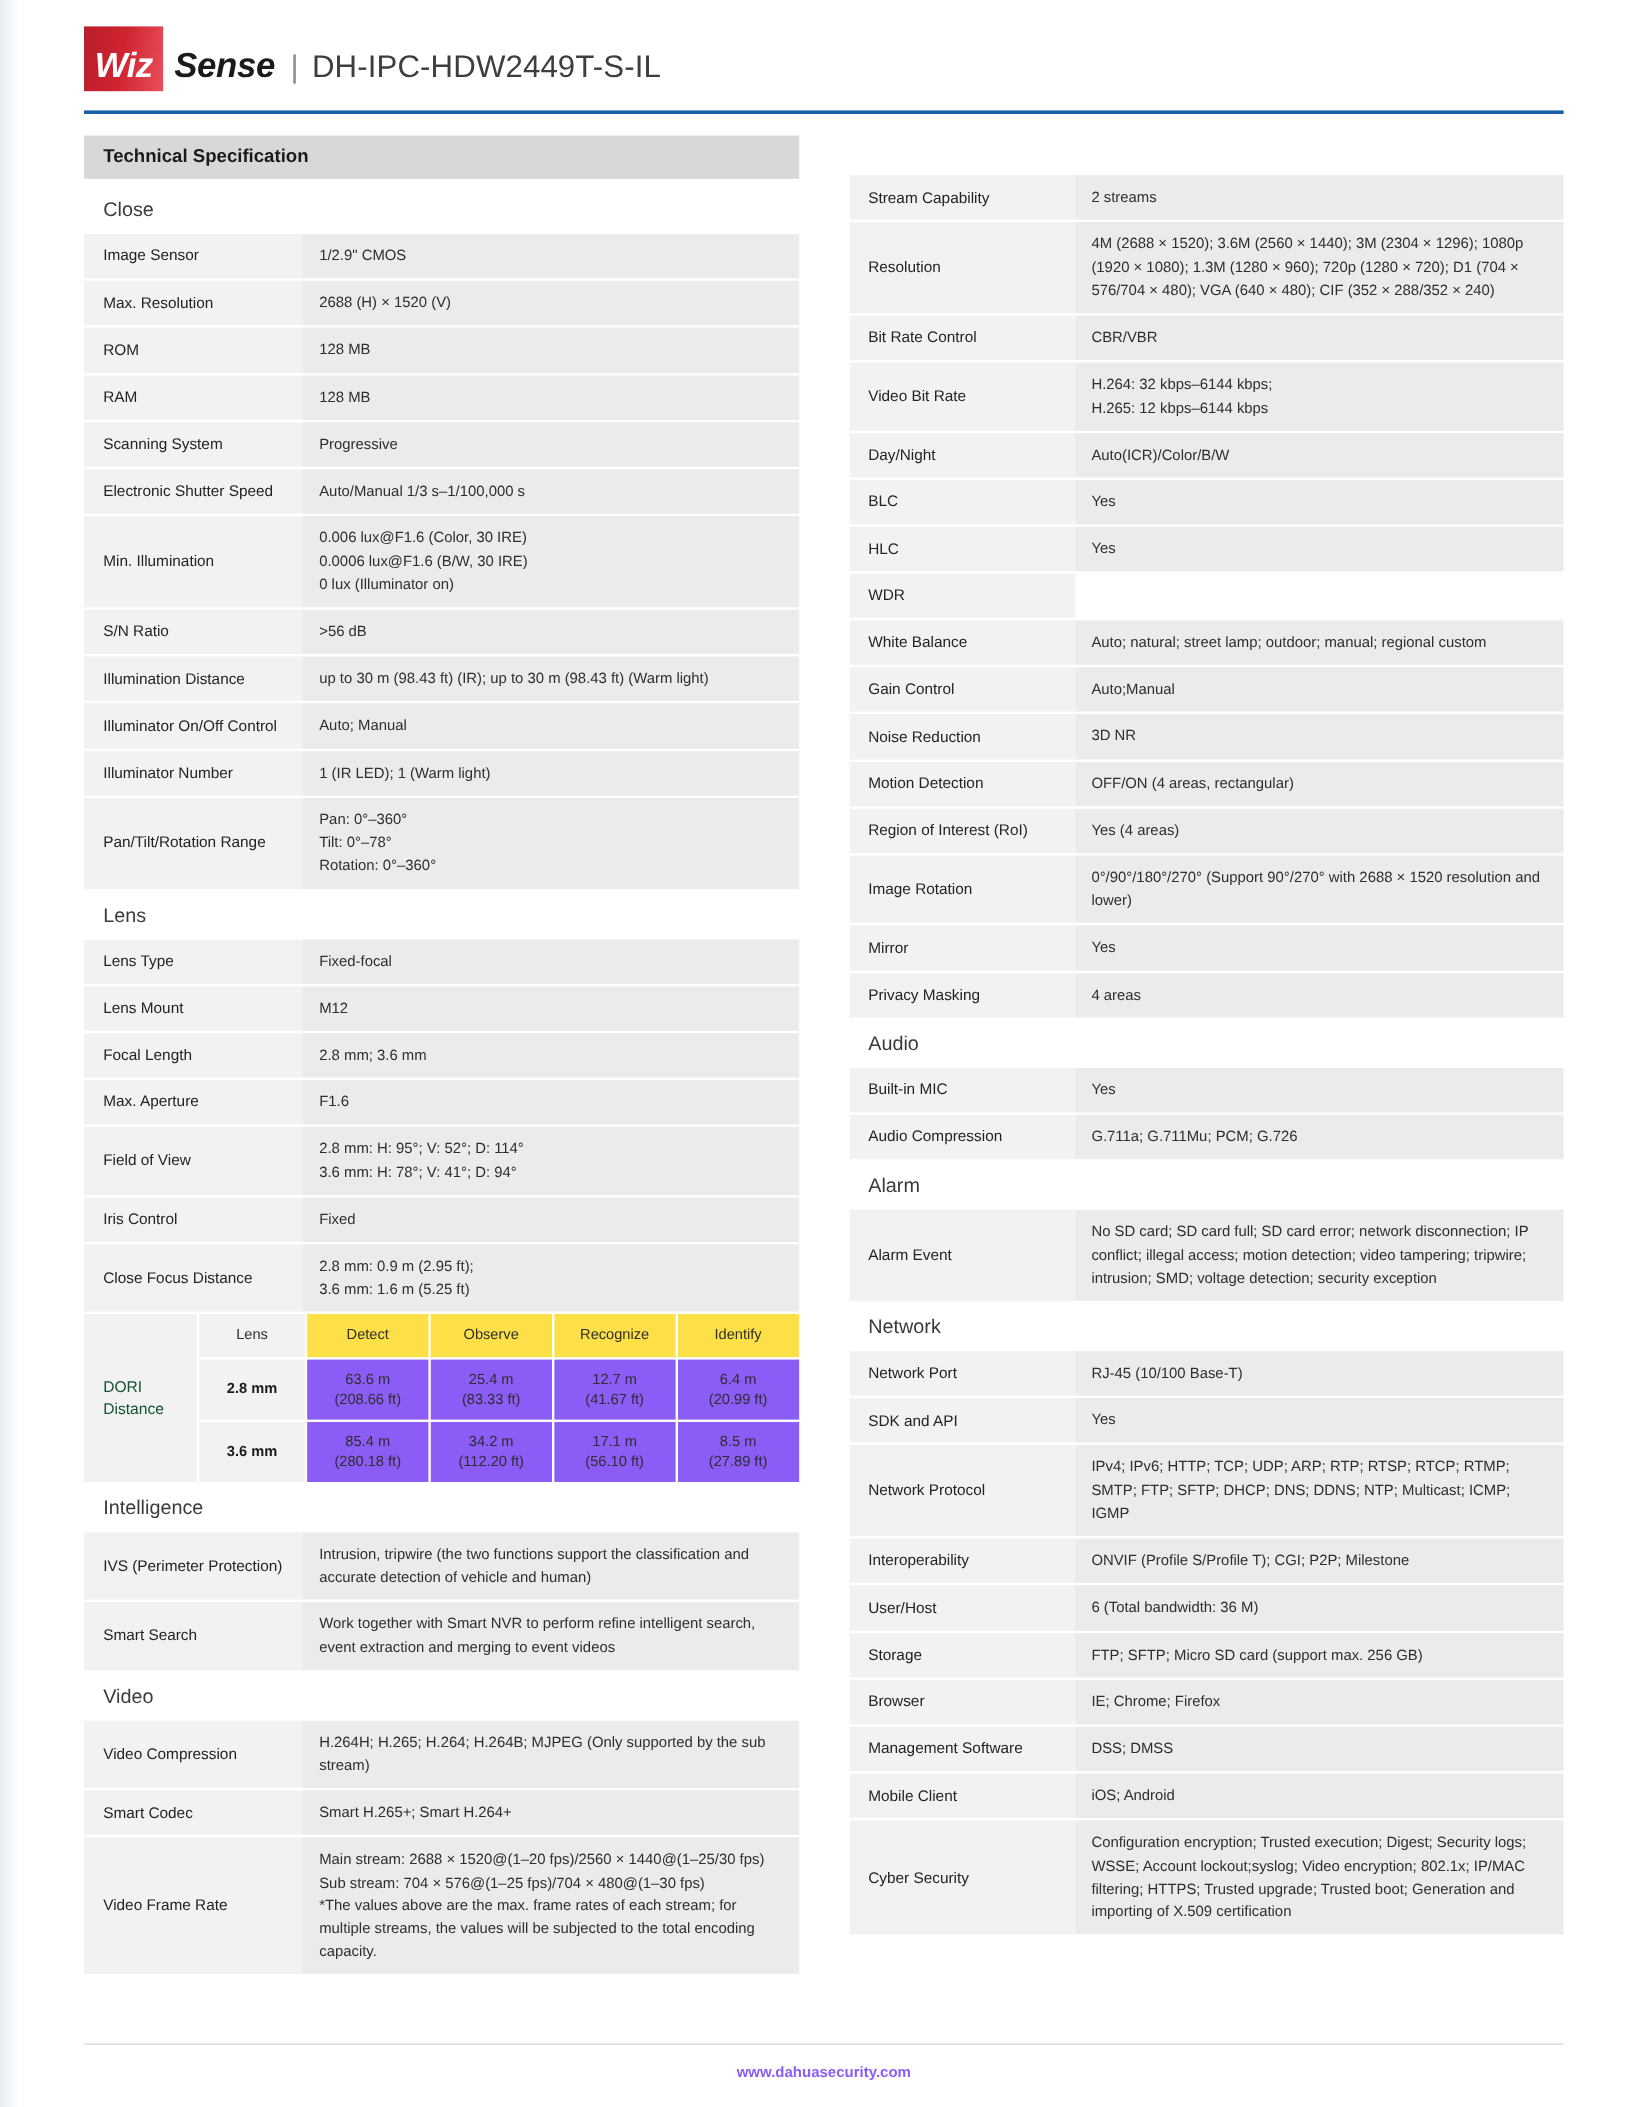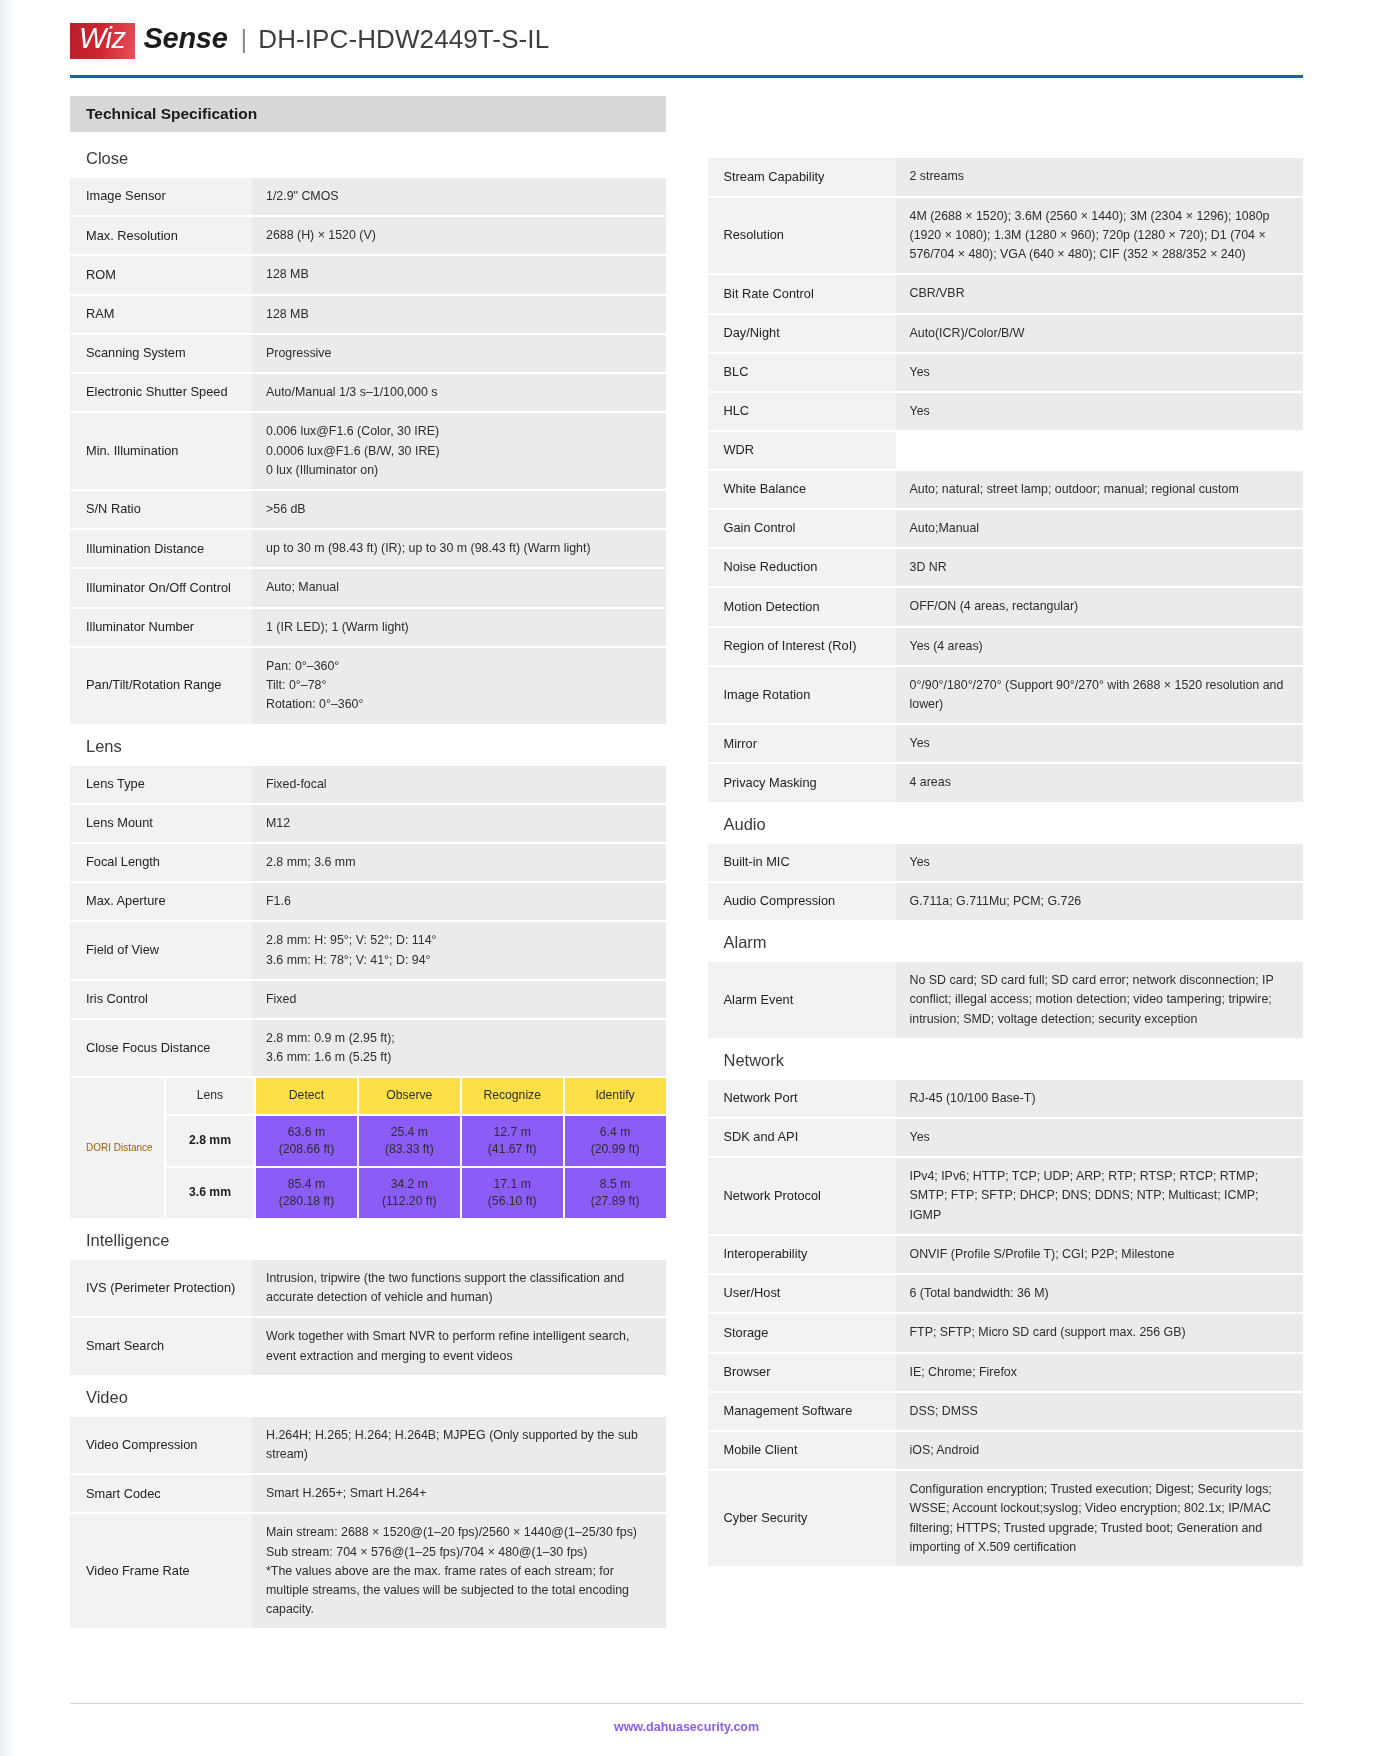--- a/index.html
+++ b/index.html
@@ -15,24 +15,24 @@
     padding: 22px 70px 0 70px;
     display: flex;
     align-items: center;
   }
   .brand-lockup { display: flex; align-items: baseline; }
   .wiz-badge {
     display: inline-block;
     background: linear-gradient(100deg, #b81f2b 0%, #cf2430 48%, #e8505a 100%);
     color: #ffffff;
     font-style: italic;
-    font-weight: normal;
+    font-weight: bold;
     font-size: 29px;
     line-height: 1;
-    padding: 1px 9px 6px 9px;
+    padding: 19px 9px 6px 9px;
     letter-spacing: -0.5px;
   }
   .sense-word {
     color: #1b1b1b;
     font-style: italic;
     font-weight: bold;
     font-size: 29px;
     margin-left: 9px;
     letter-spacing: -0.3px;
   }
@@ -110,22 +110,22 @@
 
   
   .dori {
     display: flex;
     margin-bottom: 2px;
   }
   .dori-label {
     width: 94px;
     flex: 0 0 94px;
     background: #f2f2f2;
-    color: #a16207;
-    font-size: 10px;
+    color: #14532d;
+    font-size: 13px;
     padding: 10px 0 10px 16px;
     display: flex;
     align-items: center;
     line-height: 1.4;
     margin-right: 2px;
   }
   .dori-grid { flex: 1 1 auto; }
   .dori-row { display: flex; gap: 2px; margin-bottom: 2px; }
   .dori-row:last-child { margin-bottom: 0; }
   .dori-cell {
@@ -345,20 +345,25 @@
         </div>
         <div class="srow">
           <div class="k">Resolution</div>
           <div class="v">4M (2688 × 1520); 3.6M (2560 × 1440); 3M (2304 × 1296); 1080p (1920 × 1080); 1.3M (1280 × 960); 720p (1280 × 720); D1 (704 × 576/704 × 480); VGA (640 × 480); CIF (352 × 288/352 × 240)</div>
         </div>
         <div class="srow">
           <div class="k">Bit Rate Control</div>
           <div class="v">CBR/VBR</div>
         </div>
         <div class="srow">
+          <div class="k">Video Bit Rate</div>
+          <div class="v">H.264: 32 kbps–6144 kbps;
+H.265: 12 kbps–6144 kbps</div>
+        </div>
+        <div class="srow">
           <div class="k">Day/Night</div>
           <div class="v">Auto(ICR)/Color/B/W</div>
         </div>
         <div class="srow">
           <div class="k">BLC</div>
           <div class="v">Yes</div>
         </div>
         <div class="srow">
           <div class="k">HLC</div>
           <div class="v">Yes</div>

